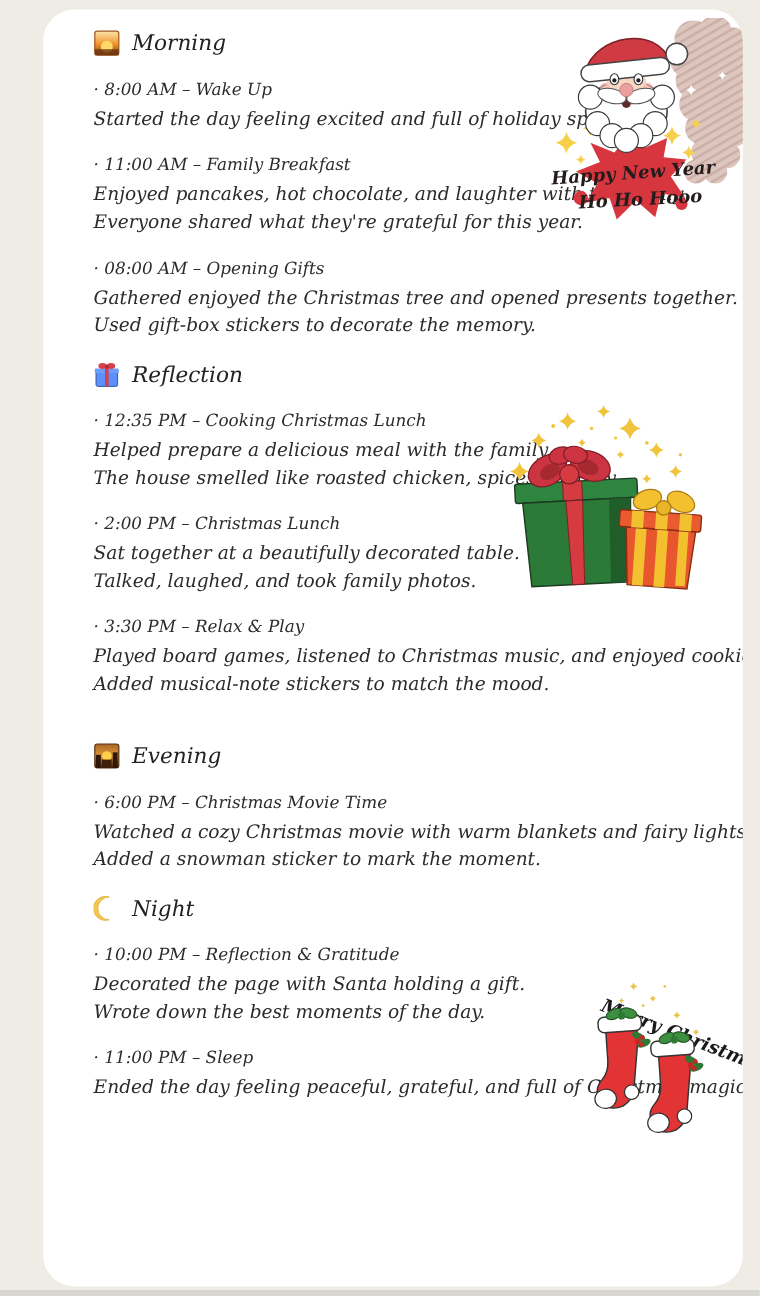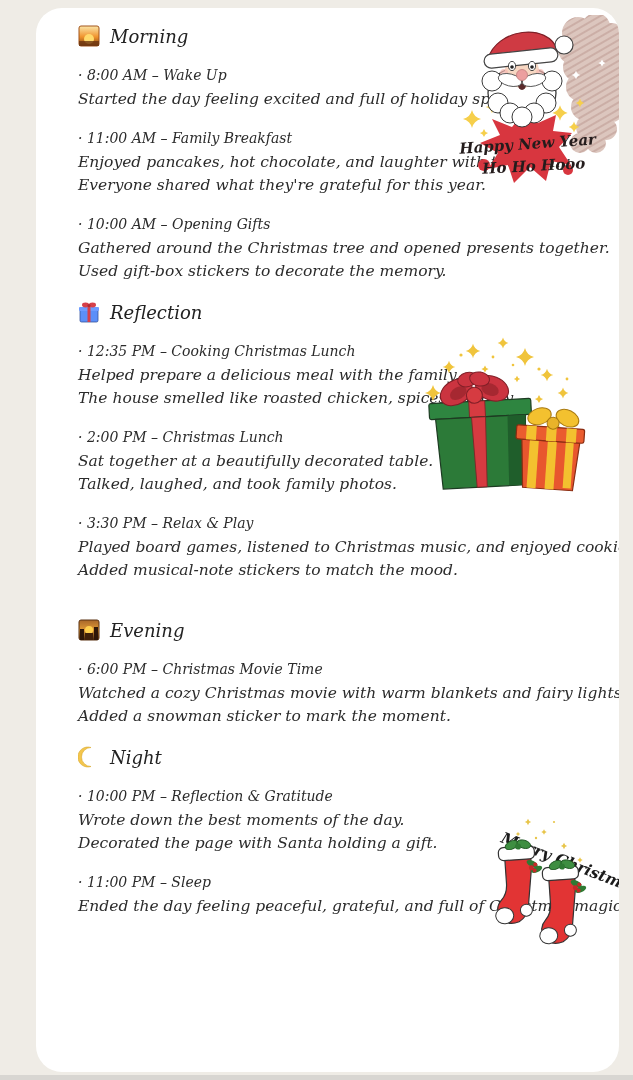--- a/index.html
+++ b/index.html
@@ -50,22 +50,22 @@
       <div class="entry">
         <div class="entry-heading">· 8:00 AM – Wake Up</div>
         <div class="entry-line">Started the day feeling excited and full of holiday spirit.</div>
       </div>
       <div class="entry">
         <div class="entry-heading">· 11:00 AM – Family Breakfast</div>
         <div class="entry-line">Enjoyed pancakes, hot chocolate, and laughter with the family.</div>
         <div class="entry-line">Everyone shared what they're grateful for this year.</div>
       </div>
       <div class="entry">
-        <div class="entry-heading">· 10:00 AM – Opening Gifts</div>
-        <div class="entry-line">Gathered around the Christmas tree and opened presents together.</div>
+        <div class="entry-heading">· 08:00 AM – Opening Gifts</div>
+        <div class="entry-line">Gathered enjoyed the Christmas tree and opened presents together.</div>
         <div class="entry-line">Used gift-box stickers to decorate the memory.</div>
       </div>
     </div>
 
     <div class="section">
       <div class="section-header">
         <svg class="sec-icon" viewBox="0 0 22 22">
           <rect x="2" y="8" width="18" height="13" rx="1.5" fill="#5b8ff9" stroke="#35539c" stroke-width="0.8"></rect>
           <rect x="1" y="6" width="20" height="4" rx="1" fill="#6d9bff"></rect>
           <rect x="9.5" y="4" width="3" height="17" fill="#d6404a"></rect>
@@ -119,22 +119,22 @@
 
     <div class="section">
       <div class="section-header">
         <svg class="sec-icon" viewBox="0 0 22 22">
           <path d="M13 1.5 A 10 10 0 1 0 13 20.5 A 8 8 0 1 1 13 1.5 Z" fill="#f4c64d" stroke="#d9a92f" stroke-width="0.6"></path>
         </svg>
         <span class="section-title">Night</span>
       </div>
       <div class="entry">
         <div class="entry-heading">· 10:00 PM – Reflection &amp; Gratitude</div>
+        <div class="entry-line">Decorated the page with Santa holding a gift.</div>
         <div class="entry-line">Wrote down the best moments of the day.</div>
-        <div class="entry-line">Decorated the page with Santa holding a gift.</div>
       </div>
       <div class="entry">
         <div class="entry-heading">· 11:00 PM – Sleep</div>
         <div class="entry-line">Ended the day feeling peaceful, grateful, and full of Christmas magic.</div>
       </div>
     </div>
 
   </div>
 
   <svg id="santa-sticker" class="sticker" viewBox="0 0 165 185">

